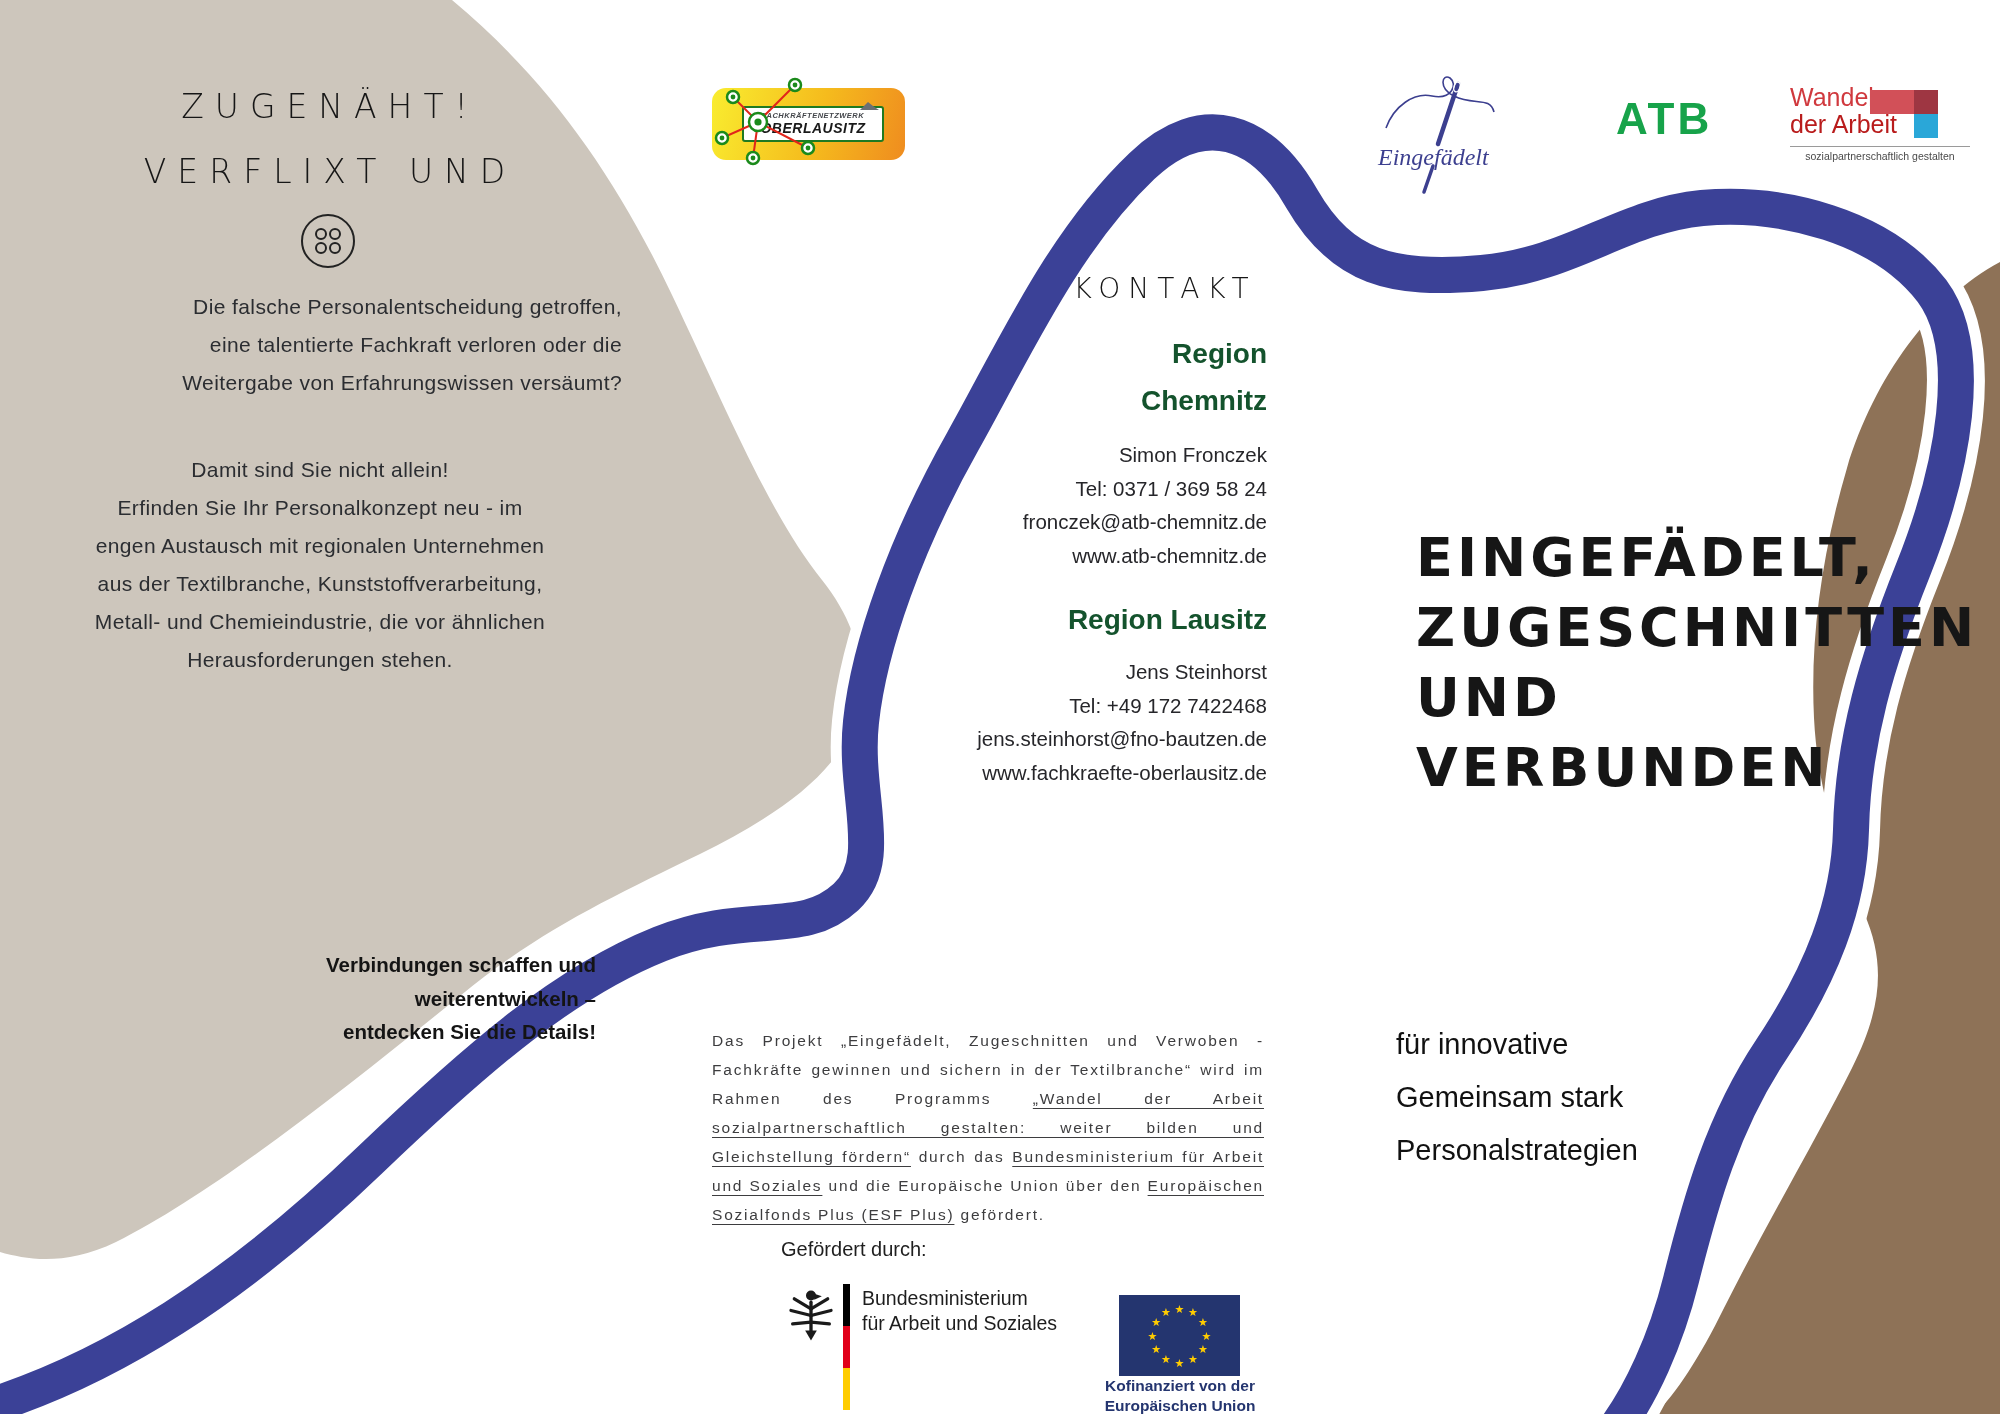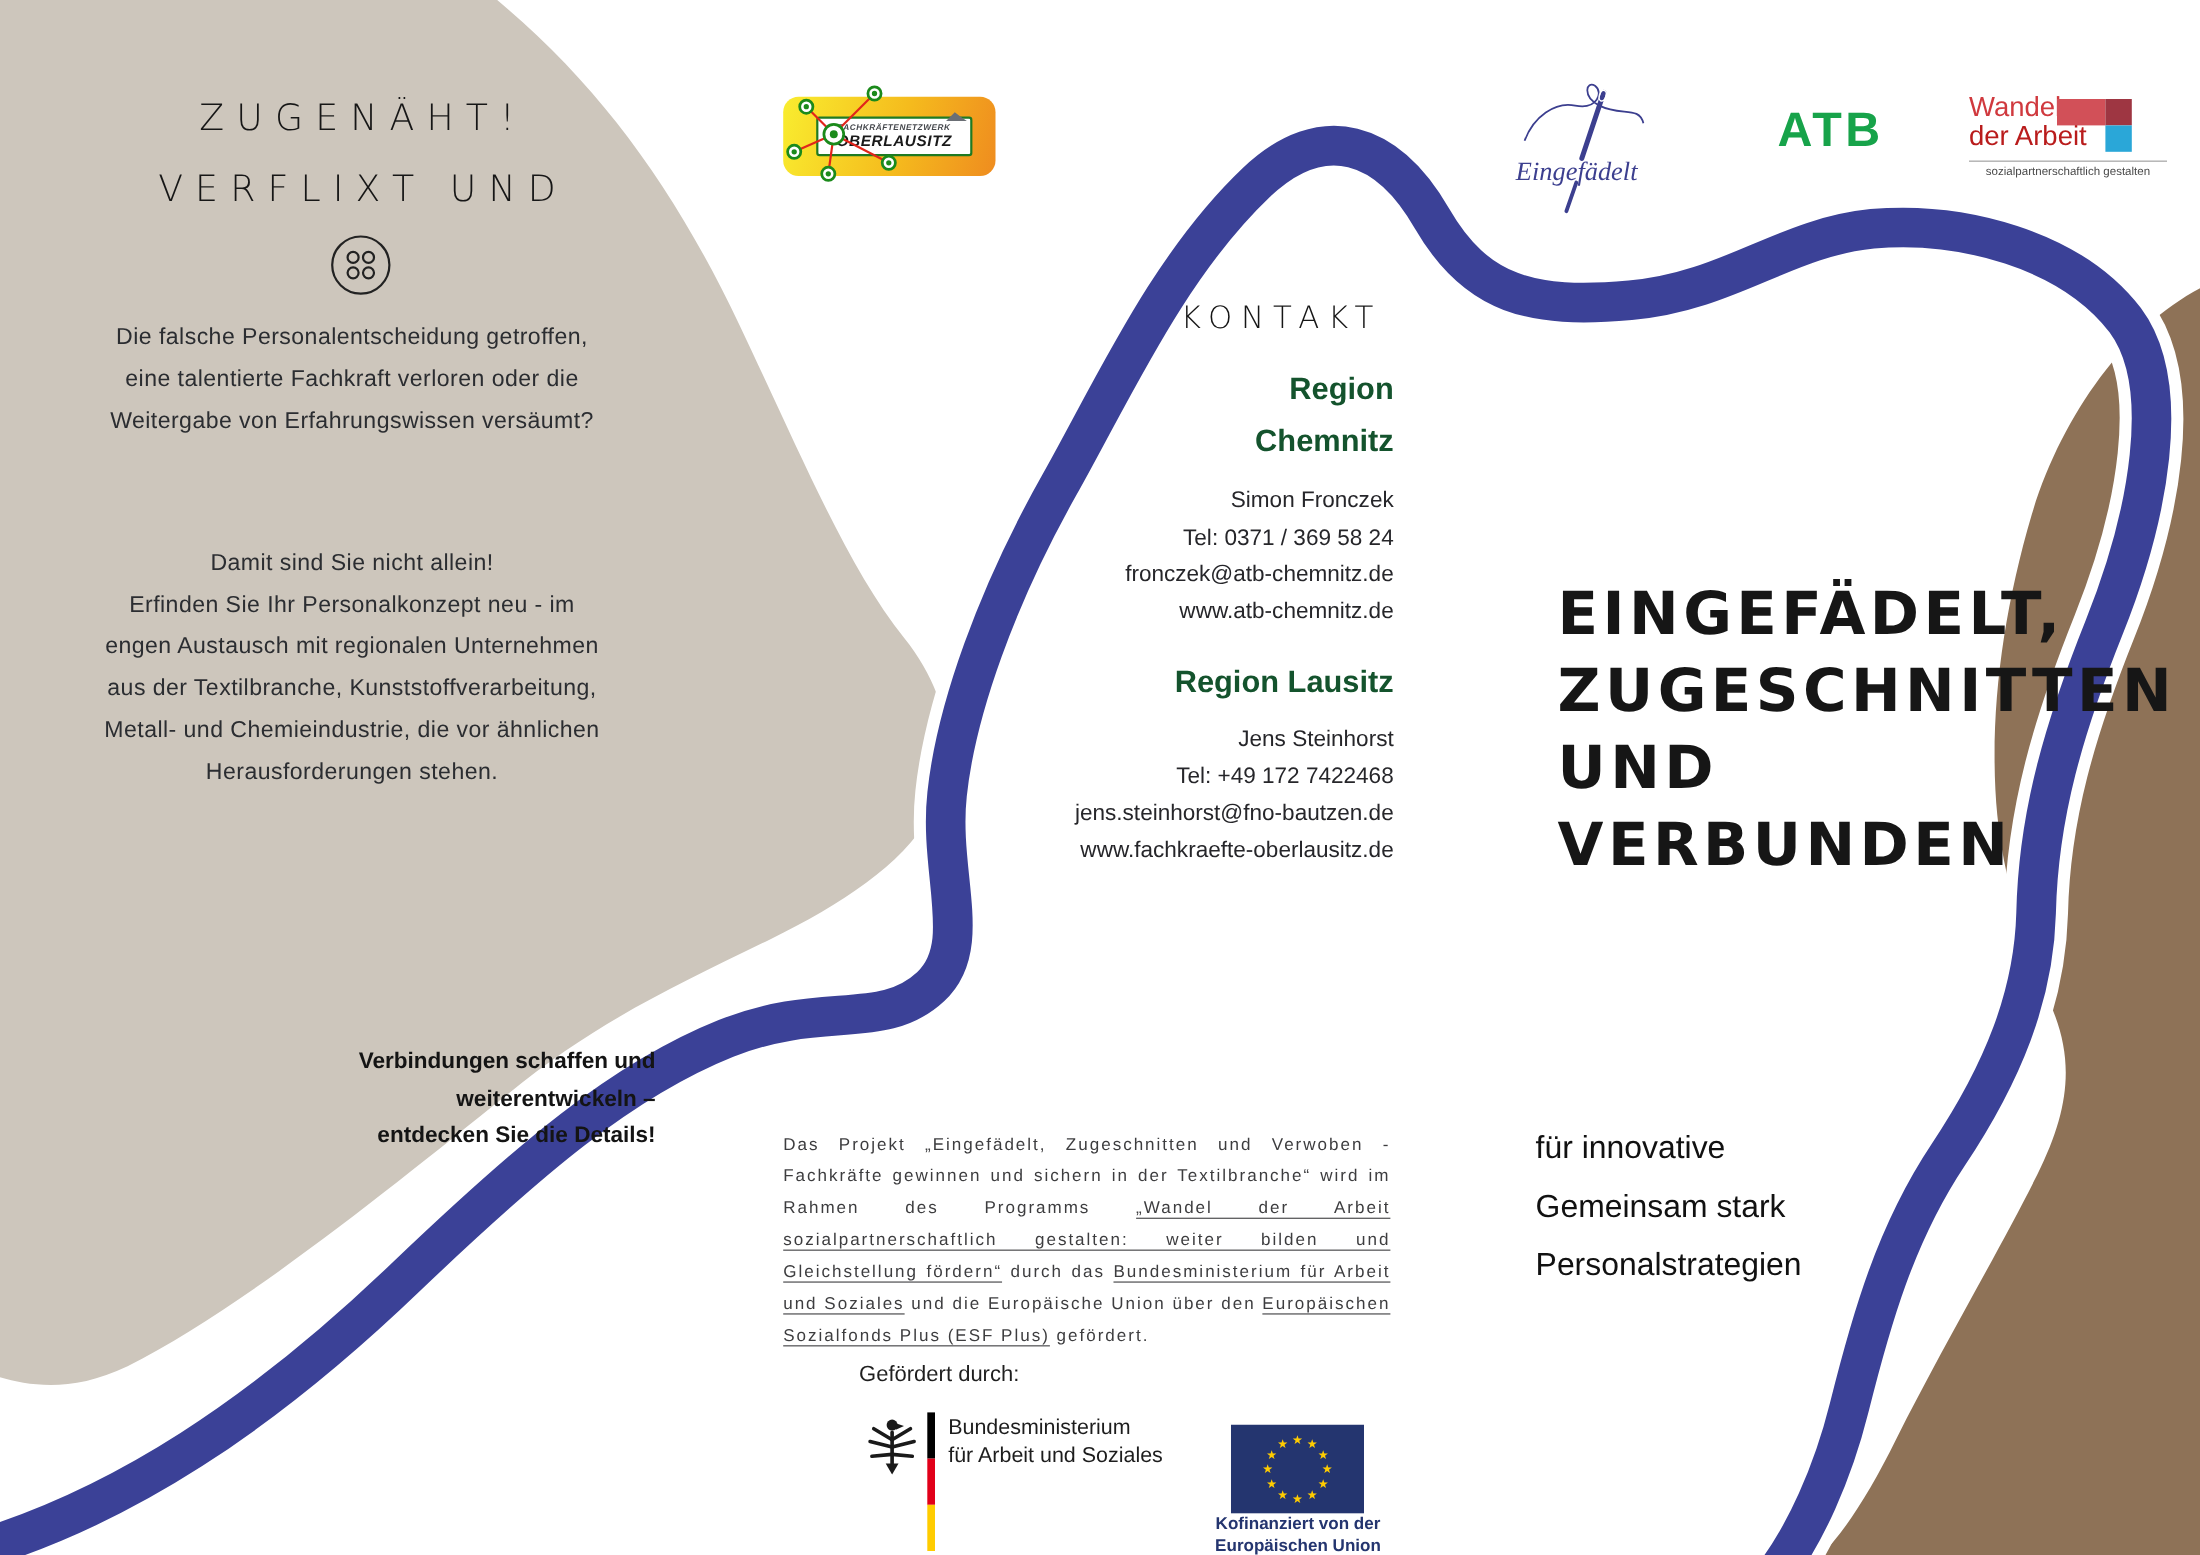--- a/index.html
+++ b/index.html
@@ -12,24 +12,24 @@
 
   
   .display {
     font-family:"DejaVu Sans ExtraLight","DejaVu Sans","Liberation Sans",sans-serif;
     font-weight:200; color:#161616;
   }
 
   
   .headline { left:60px; top:74px; width:540px; text-align:center;
     font-size:33px; letter-spacing:11px; line-height:65px; }
-  .intro { left:18px; top:288px; width:604px; text-align:center;
+  .intro { left:18px; top:288px; width:604px; text-align:right;
     font-size:21px; line-height:38px; color:#2b2d31; letter-spacing:0.4px; }
   .bodytext { left:18px; top:451px; width:604px; text-align:center;
-    font-size:21px; line-height:38px; color:#2b2d31; letter-spacing:0.4px;margin-top:42px; }
+    font-size:21px; line-height:38px; color:#2b2d31; letter-spacing:0.4px; }
   .cta { left:200px; top:948px; width:396px; text-align:right;
     font-size:20.5px; line-height:33.5px; font-weight:bold; color:#141414; }
 
   
   .kontakt-h { left:1050px; top:272px; width:230px; text-align:center;
     font-size:28px; letter-spacing:8px; }
   .contact { left:880px; top:330px; width:387px; text-align:right; }
   .contact .rtitle { font-size:28px; font-weight:bold; line-height:47px; color:#14532d; }
   .contact .cline  { font-size:20.5px; line-height:33.5px; color:#26262a; }
   .gap14 { height:14px; } .gap24 { height:24px; } .gap12 { height:12px; }

